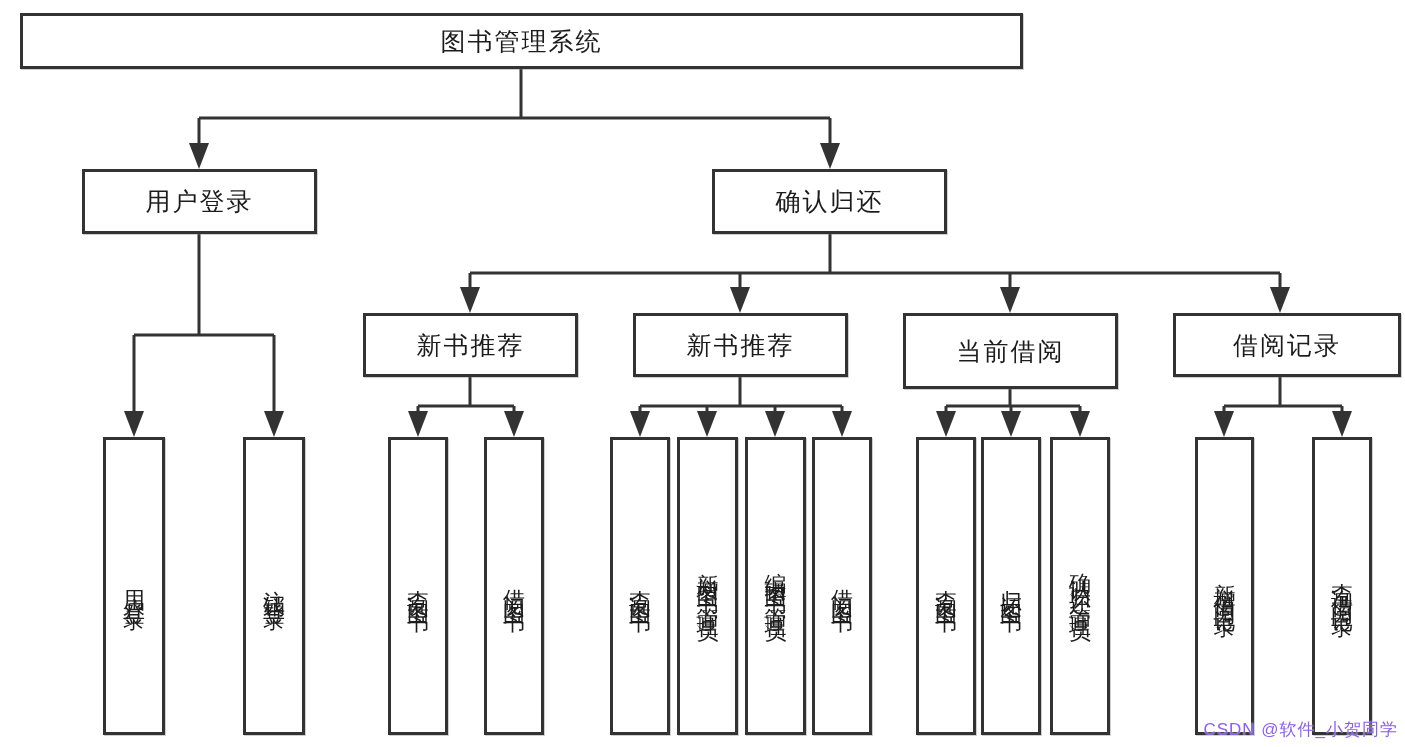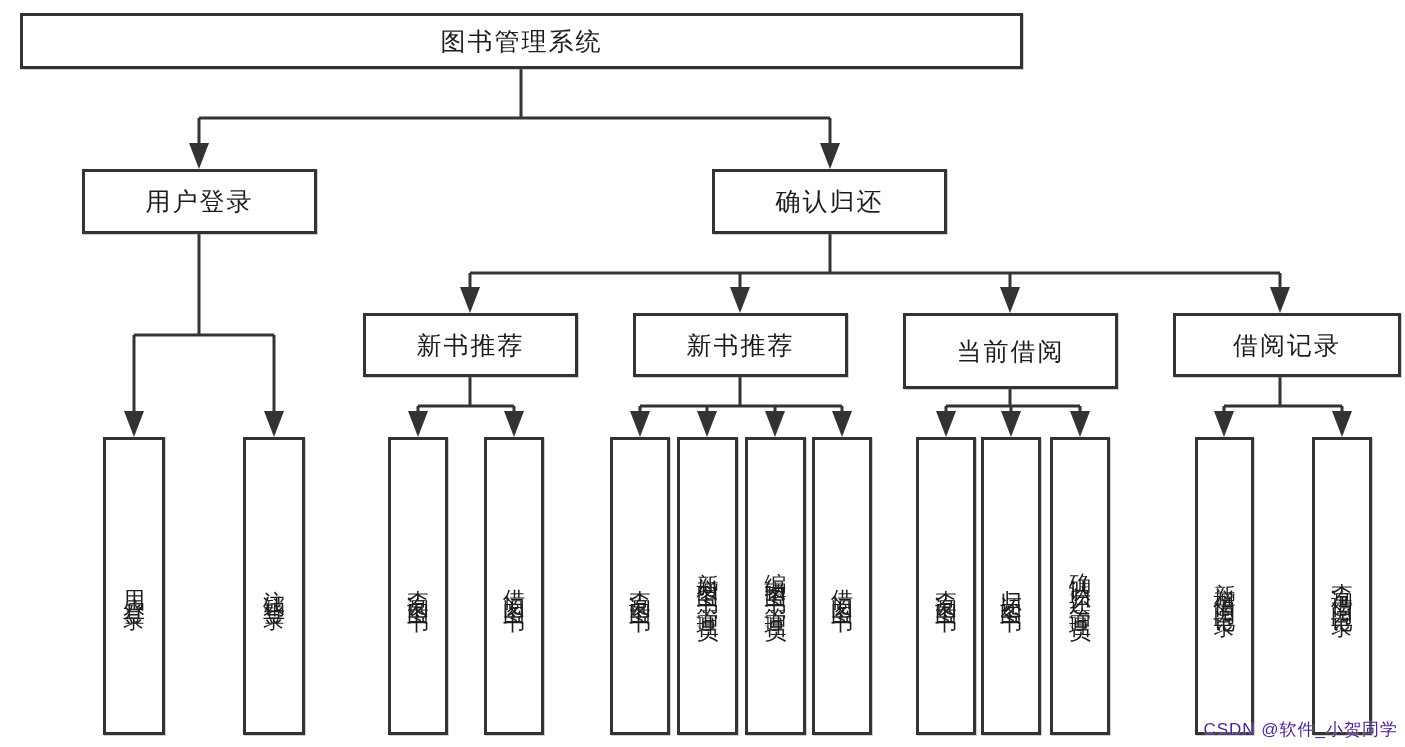--- a/index.html
+++ b/index.html
@@ -37,21 +37,21 @@
     letter-spacing: 7px;
     line-height: 1;
     white-space: nowrap;
   }
   .root-box { font-size: 25px; }
   #watermark {
     position: absolute;
     right: 7px;
     bottom: 6px;
     font-size: 17px;
-    color: #4c1d95;
+    color: #8b5cf6;
     letter-spacing: 1px;
     z-index: 5;
     text-shadow: 0 0 2px #ffffff;
     white-space: nowrap;
   }
 </style>
 </head>
 <body>
 
 <div id="canvas">

